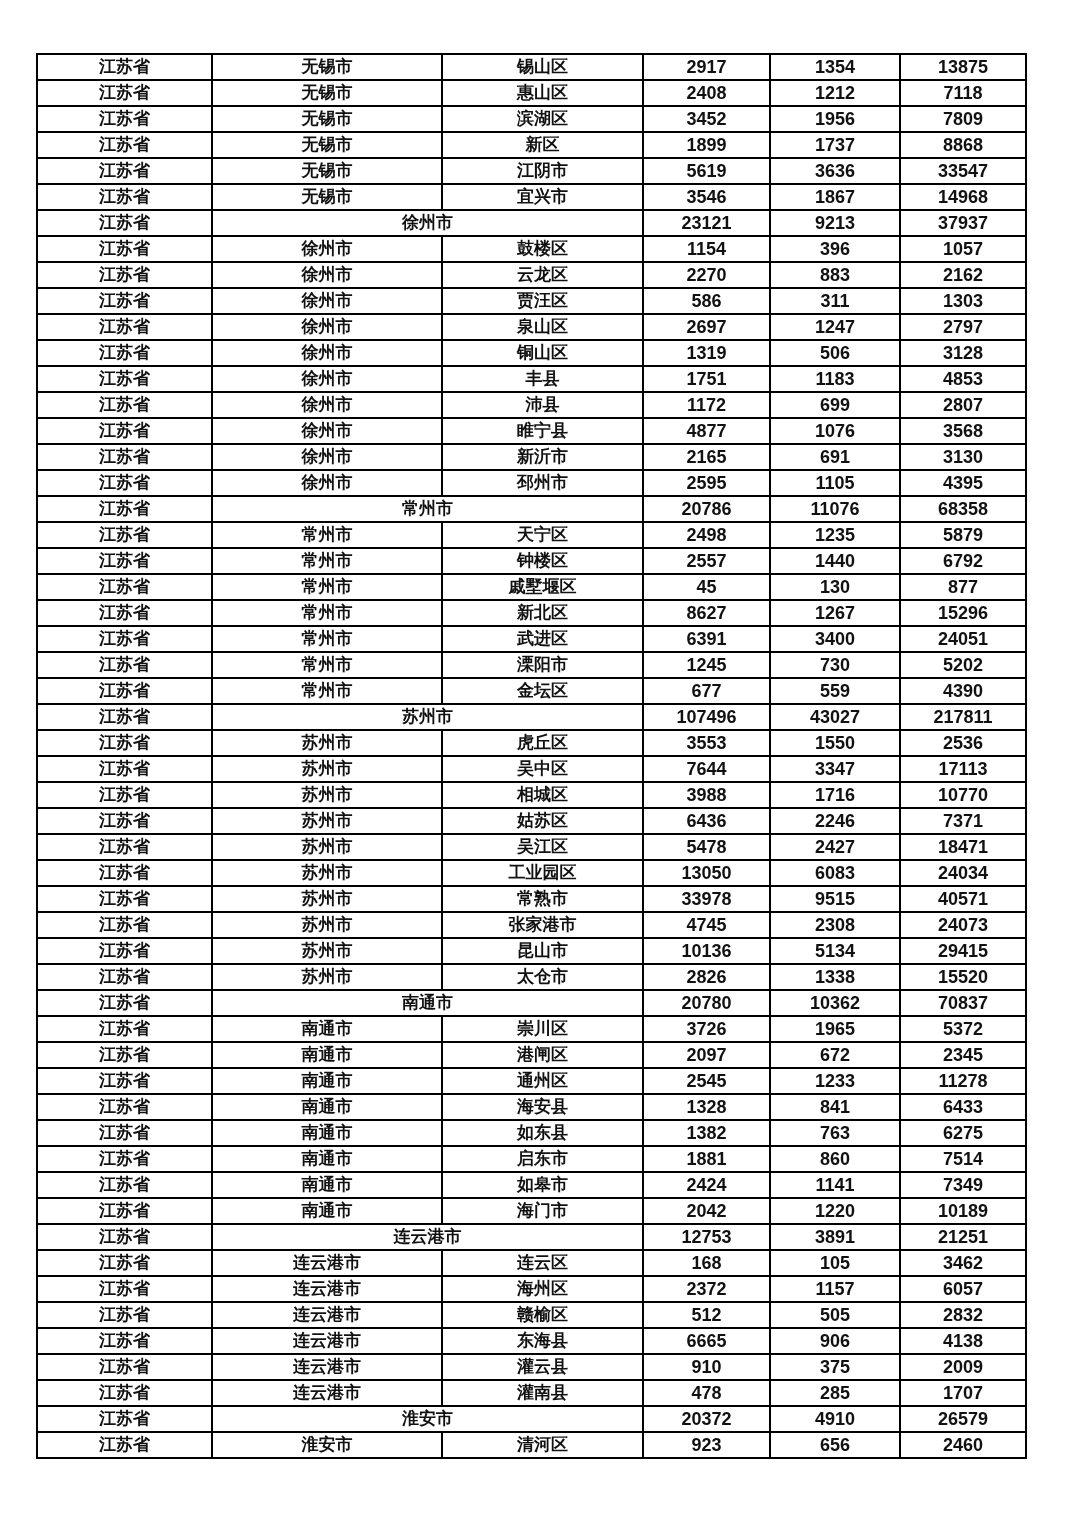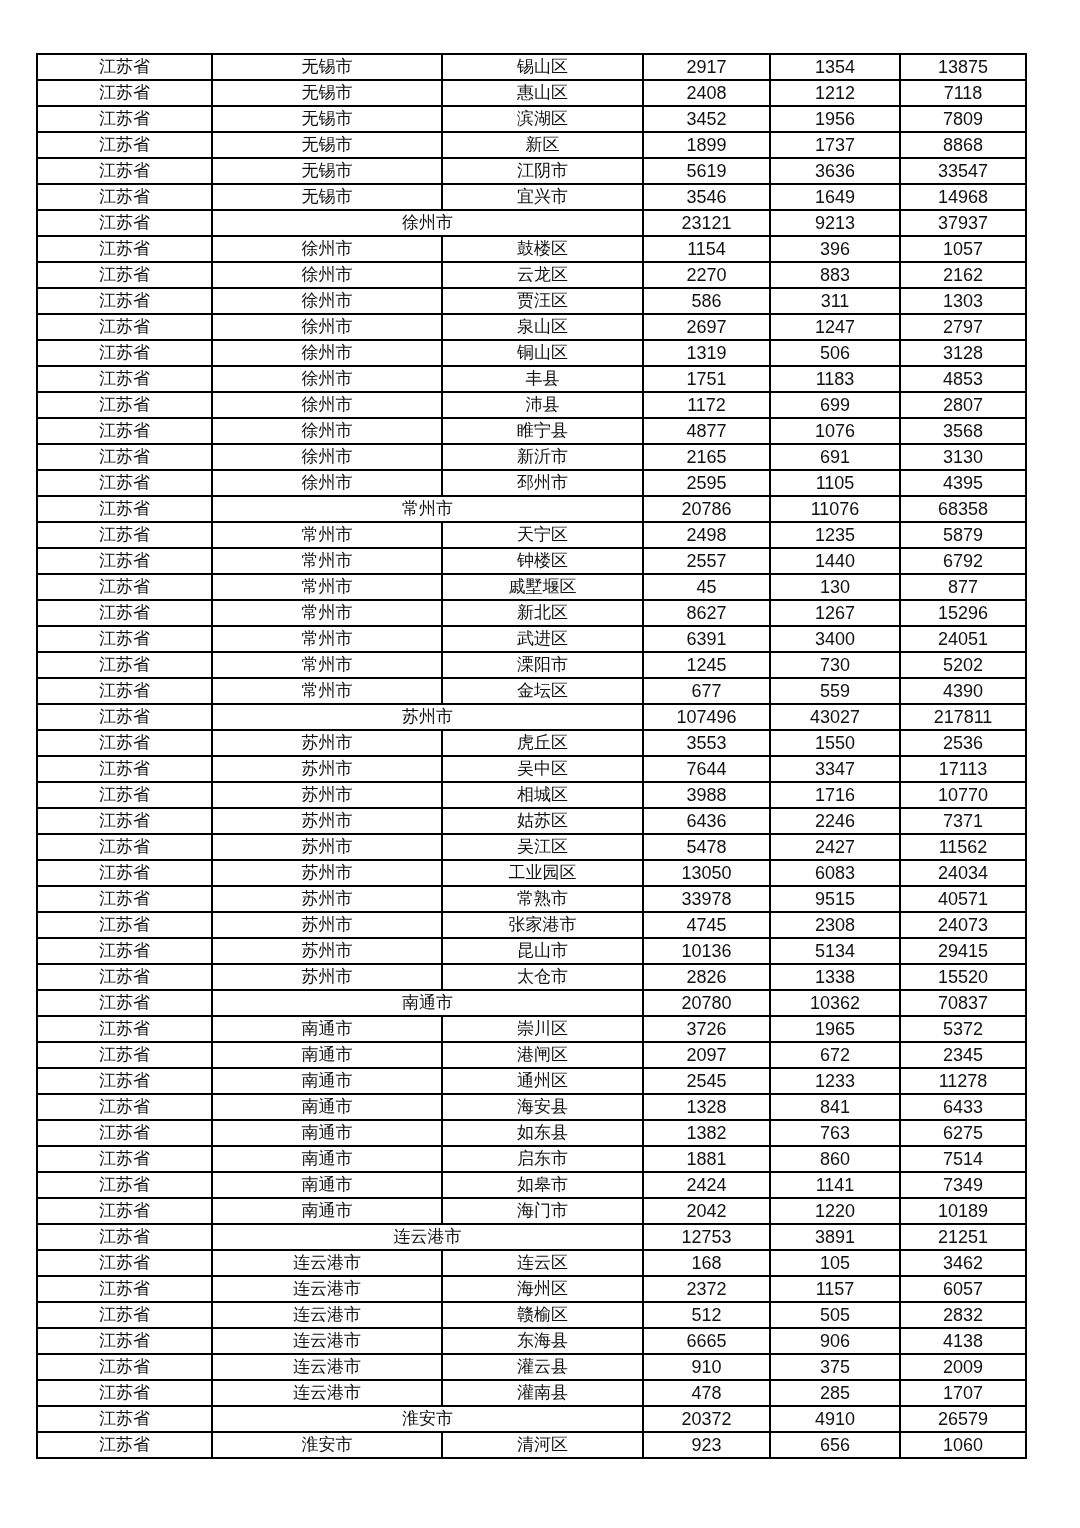--- a/index.html
+++ b/index.html
@@ -19,20 +19,21 @@
     background: #ffffff;
     overflow: hidden;
   }
   table.stats {
     position: absolute;
     left: 36px;
     top: 53px;
     width: 989px;
     border-collapse: collapse;
     table-layout: fixed;
+    font-weight: bold;
   }
   table.stats td {
     border: 2px solid #000000;
     height: 24px;
     line-height: 24px;
     padding: 0;
     text-align: center;
     vertical-align: middle;
     white-space: nowrap;
     overflow: hidden;
@@ -93,21 +94,21 @@
           <td class="txt">江阴市</td>
           <td class="num">5619</td>
           <td class="num">3636</td>
           <td class="num">33547</td>
         </tr>
         <tr>
           <td class="txt">江苏省</td>
           <td class="txt">无锡市</td>
           <td class="txt">宜兴市</td>
           <td class="num">3546</td>
-          <td class="num">1649</td>
+          <td class="num">1867</td>
           <td class="num">14968</td>
         </tr>
         <tr>
           <td class="txt">江苏省</td>
           <td class="txt" colspan="2">徐州市</td>
           <td class="num">23121</td>
           <td class="num">9213</td>
           <td class="num">37937</td>
         </tr>
         <tr>
@@ -291,21 +292,21 @@
           <td class="num">6436</td>
           <td class="num">2246</td>
           <td class="num">7371</td>
         </tr>
         <tr>
           <td class="txt">江苏省</td>
           <td class="txt">苏州市</td>
           <td class="txt">吴江区</td>
           <td class="num">5478</td>
           <td class="num">2427</td>
-          <td class="num">11562</td>
+          <td class="num">18471</td>
         </tr>
         <tr>
           <td class="txt">江苏省</td>
           <td class="txt">苏州市</td>
           <td class="txt">工业园区</td>
           <td class="num">13050</td>
           <td class="num">6083</td>
           <td class="num">24034</td>
         </tr>
         <tr>
@@ -472,17 +473,17 @@
           <td class="num">20372</td>
           <td class="num">4910</td>
           <td class="num">26579</td>
         </tr>
         <tr>
           <td class="txt">江苏省</td>
           <td class="txt">淮安市</td>
           <td class="txt">清河区</td>
           <td class="num">923</td>
           <td class="num">656</td>
-          <td class="num">1060</td>
+          <td class="num">2460</td>
         </tr>
       </tbody>
   </table>
 </div>
 
 </body></html>

